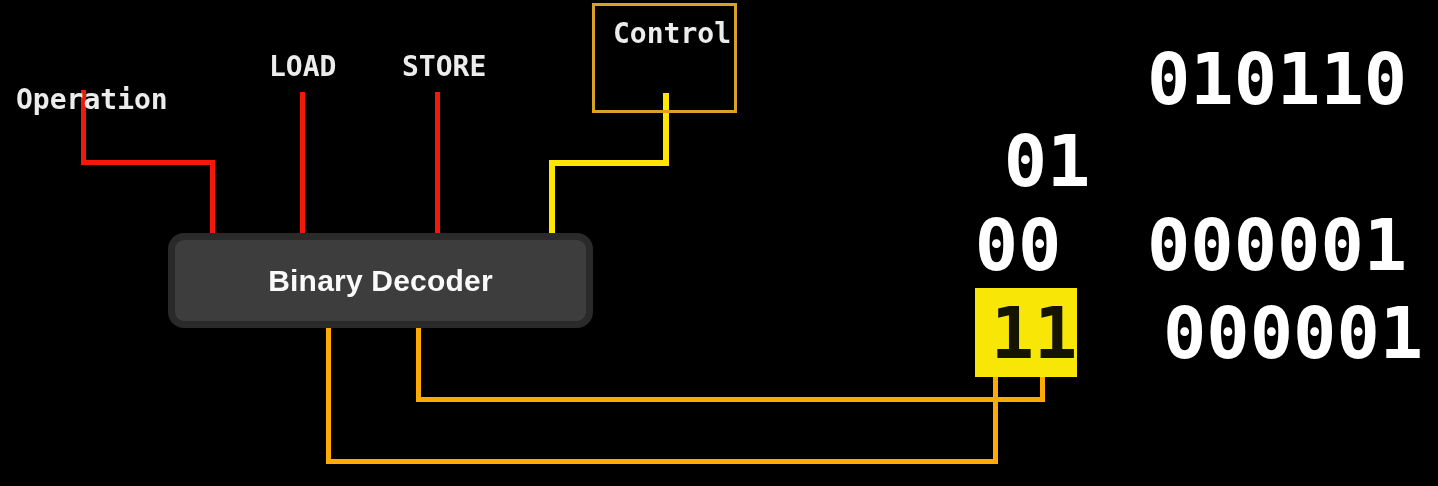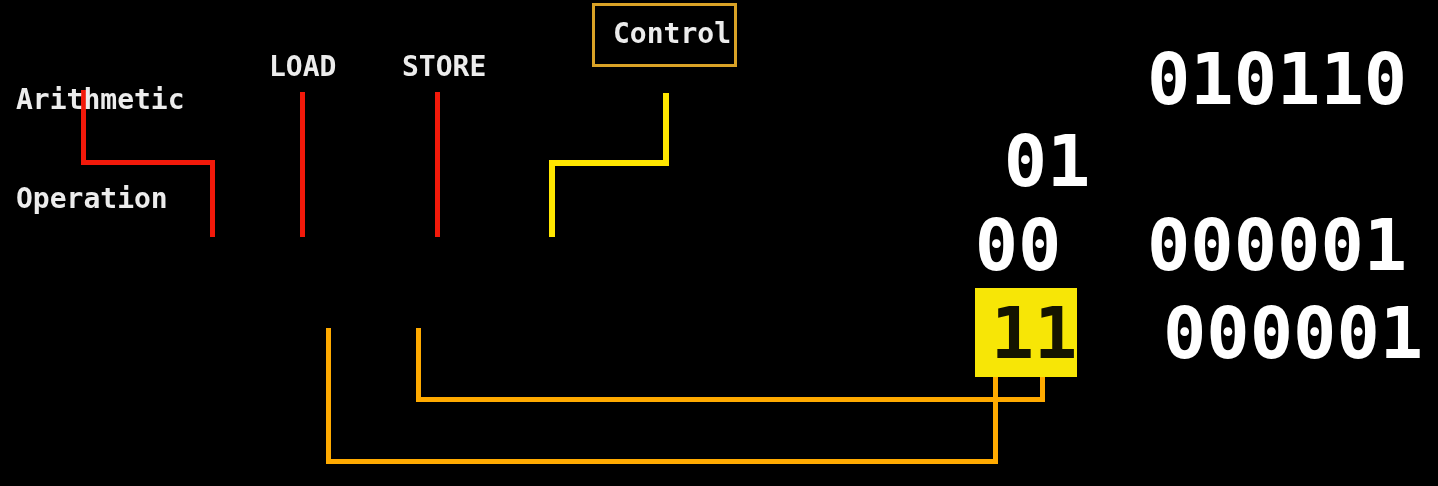--- a/index.html
+++ b/index.html
@@ -28,21 +28,21 @@
     font: bold 28px/33px "DejaVu Sans Mono", monospace;
     white-space: pre;
   }
   .io-label span { display: block; }
 
   .control-box {
     position: absolute;
     left: 592px;
     top: 3px;
     width: 145px;
-    height: 64px;
+    height: 110px;
     border: 3px solid var(--control_box_border, #d9a226);
     box-sizing: border-box;
     padding: 11px 0 0 18px;
     color: var(--label_text, #ececec);
     font: bold 28px/33px "DejaVu Sans Mono", monospace;
   }
   .control-box span { display: block; }
 
   .decoder {
     position: absolute;
@@ -106,30 +106,32 @@
   <div class="wire yellow" style="left:549px; top:160px; width:6px;   height:77px;"></div>
 
   <div class="wire orange" style="left:326px; top:328px; width:5px;   height:136px;"></div>
   <div class="wire orange" style="left:326px; top:459px; width:672px; height:5px;"></div>
   <div class="wire orange" style="left:993px; top:377px; width:5px;   height:87px;"></div>
   <div class="wire orange" style="left:416px; top:328px; width:5px;   height:74px;"></div>
   <div class="wire orange" style="left:416px; top:397px; width:629px; height:5px;"></div>
   <div class="wire orange" style="left:1040px; top:377px; width:5px;  height:25px;"></div>
 
   <div class="io-label" style="left:16px; top:17px;">
-    <span>Arithmetic</span>
     <span>Operation</span>
   </div>
   <div class="io-label" style="left:269px; top:50px;">LOAD</div>
   <div class="io-label" style="left:402px; top:50px;">STORE</div>
 
   <div class="control-box">
     <span>Control</span>
   </div>
 
+  <div class="decoder">
+    <span>Binary Decoder</span>
+  </div>
 
   <div class="word-cell row-0">010110</div>
   <div class="op-cell row-1">01</div>
   <div class="op-cell row-2">00</div>
   <div class="word-cell row-2">000001</div>
   <div class="op-cell row-3 highlighted">11</div>
   <div class="word-cell row-3">000001</div>
 
 </div>
 

